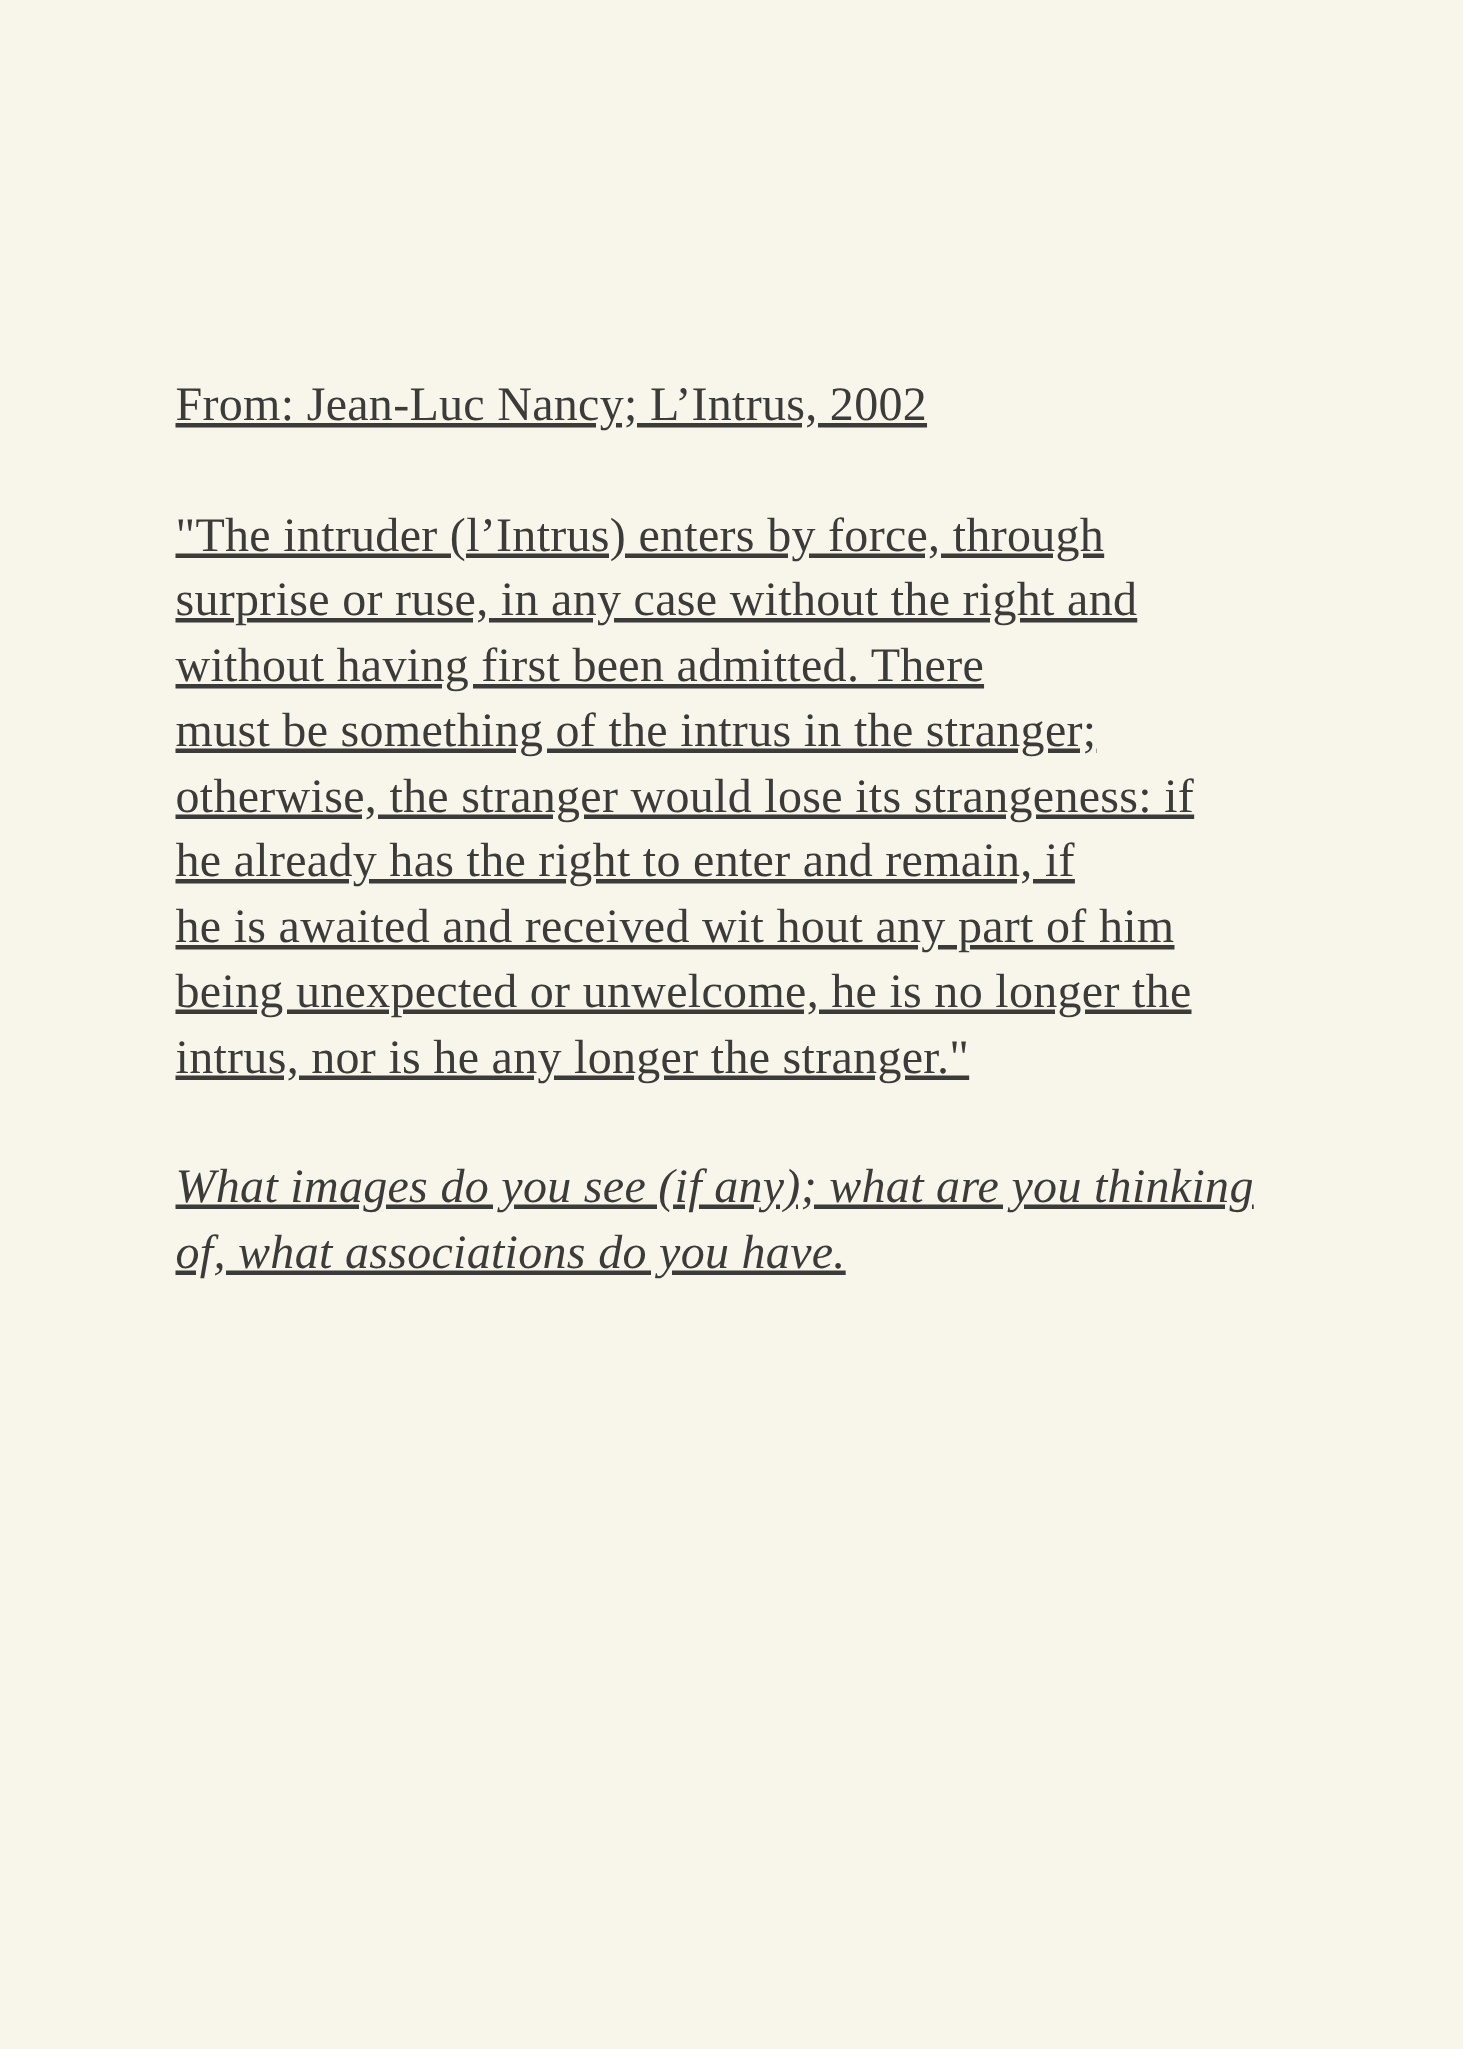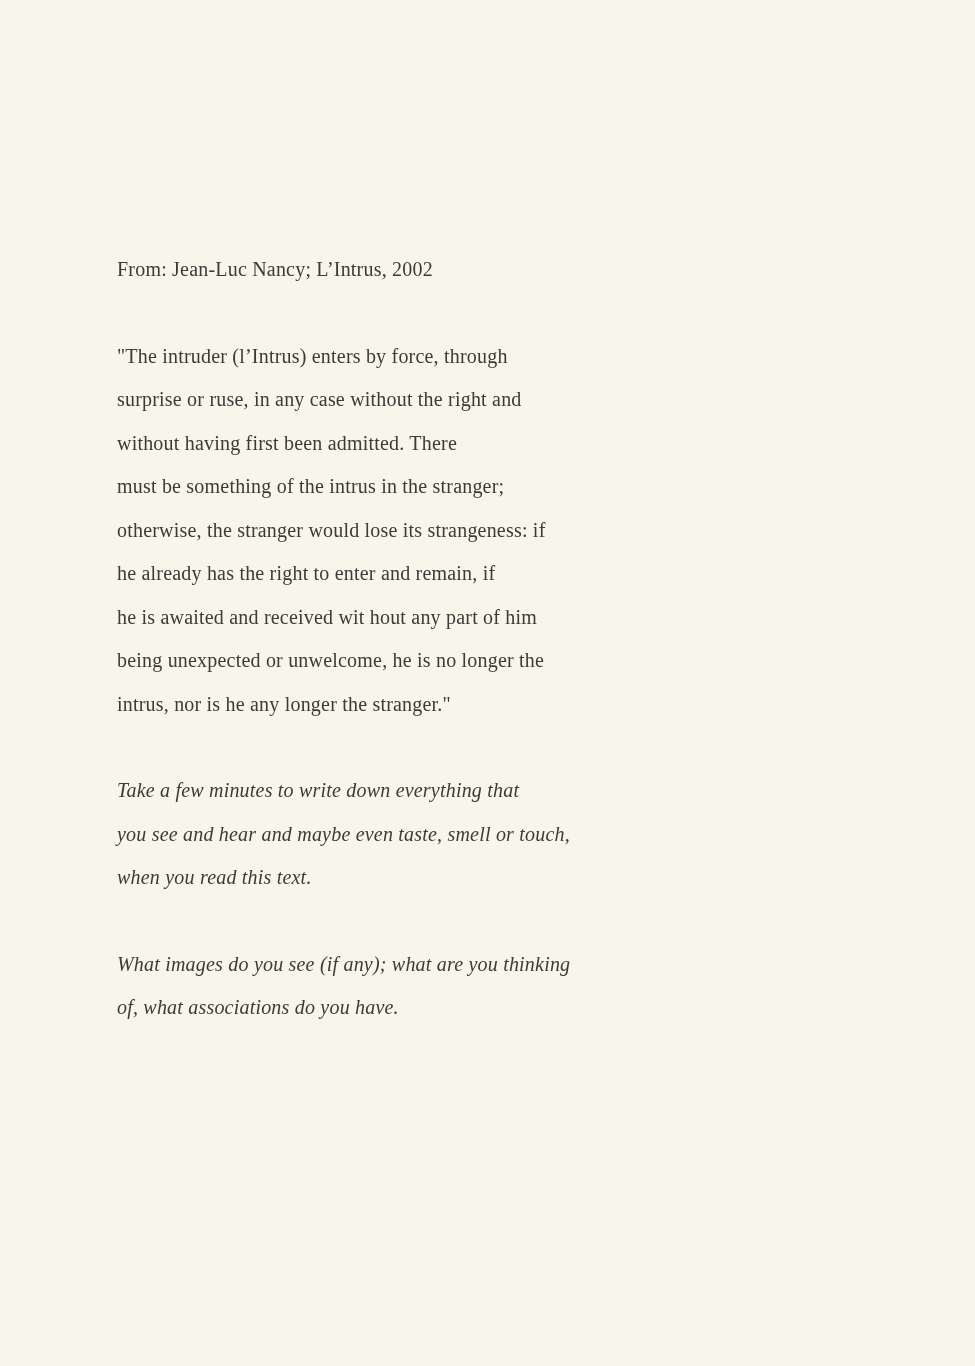--- a/index.html
+++ b/index.html
@@ -16,25 +16,26 @@
     color: #3B3B39;
   }
   .content {
     position: absolute;
     left: 117px;
     top: 248px;
     width: 790px;
   }
   .content p {
     margin: 0 0 43px 0;
-    font-size: 20px;
+    font-size: 32px;
     line-height: 43.5px;
     font-weight: 400;
     white-space: pre-line;
     letter-spacing: 0.2px;
+    text-decoration: underline;
   }
   .content p:last-child {
     margin-bottom: 16px;
   }
   .italic {
     font-style: italic;
   }
 </style>
 </head>
 <body>
@@ -44,19 +45,16 @@
     <p>From: Jean-Luc Nancy; L’Intrus, 2002</p>
     <p>"The intruder (l’Intrus) enters by force, through
 surprise or ruse, in any case without the right and
 without having first been admitted. There
 must be something of the intrus in the stranger;
 otherwise, the stranger would lose its strangeness: if
 he already has the right to enter and remain, if
 he is awaited and received wit hout any part of him
 being unexpected or unwelcome, he is no longer the
 intrus, nor is he any longer the stranger."</p>
-    <p class="italic">Take a few minutes to write down everything that
-you see and hear and maybe even taste, smell or touch,
-when you read this text.</p>
     <p class="italic">What images do you see (if any); what are you thinking
 of, what associations do you have.</p>
   </div>
 </div>
 
 </body></html>

